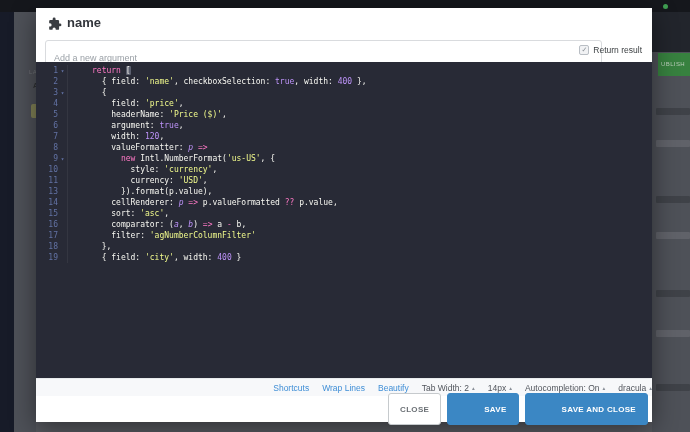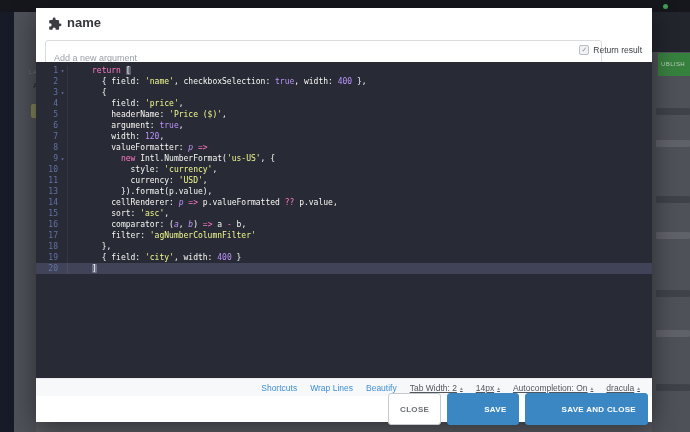--- a/index.html
+++ b/index.html
@@ -45,23 +45,23 @@
   .code-text { padding-left:4px;margin-left:20px; }
   .t-plain { color:#f8f8f2;text-align:center; }
   .t-kw { color:#ff79c6; }
   .t-op { color:#ff79c6; }
   .t-str { color:#f1fa8c; }
   .t-num { color:#bd93f9; }
   .t-param { color:#bd93f9; font-style:italic; }
   .t-bracket { color:#f8f8f2; background:rgba(224,230,255,.28); border-radius:1px; }
 
   
-  .ed-toolbar { position:absolute; left:0; top:370px; width:616px; height:18px; background:#f7f8fa; border-top:1px solid #e8eaed; display:flex; align-items:center; justify-content:flex-end; gap:13px; padding-right:12px; font-size:8.5px; }
+  .ed-toolbar { position:absolute; left:0; top:370px; width:616px; height:18px; background:#f7f8fa; border-top:1px solid #e8eaed; display:flex; align-items:center; justify-content:flex-end; gap:13px; font-size:8.5px; }
   .ed-link { color:#3f8ed6; cursor:pointer; }
-  .ed-dd { color:#51555c; display:flex; align-items:center; gap:3px; cursor:pointer;text-decoration:underline; }
+  .ed-dd { color:#51555c; display:flex; align-items:center; gap:3px; cursor:pointer; }
   .ed-dd .caret { font-size:5.5px; color:#8a8f98; }
 
   
   .modal-footer { position:absolute; left:0; top:388px; width:616px; height:26px; display:flex; align-items:center; justify-content:flex-end; gap:6px; padding-right:4px; }
   .btn { height:32px; border-radius:3px; font-size:8px; font-weight:700; letter-spacing:.3px; display:flex; align-items:center; padding:0 11px; cursor:pointer; font-family:"Liberation Sans",sans-serif; }
   .btn-close { background:#fff; border:1px solid #c6cacd; color:#6b7075; }
   .btn-blue { background:#3b87c4; border:1px solid #3b87c4; color:#ffffff;padding-left:36px; }
 </style>
 </head>
 <body>
@@ -114,21 +114,20 @@
       <div class="code-line"><span class="ln">9</span><span class="fold">▾</span><span class="gut-sep"></span><span class="code-text"><span class="t-plain">      </span><span class="t-kw">new</span><span class="t-plain"> Intl.NumberFormat(</span><span class="t-str">'us-US'</span><span class="t-plain">, {</span></span></div>
       <div class="code-line"><span class="ln">10</span><span class="fold"></span><span class="gut-sep"></span><span class="code-text"><span class="t-plain">        style: </span><span class="t-str">'currency'</span><span class="t-plain">,</span></span></div>
       <div class="code-line"><span class="ln">11</span><span class="fold"></span><span class="gut-sep"></span><span class="code-text"><span class="t-plain">        currency: </span><span class="t-str">'USD'</span><span class="t-plain">,</span></span></div>
       <div class="code-line"><span class="ln">13</span><span class="fold"></span><span class="gut-sep"></span><span class="code-text"><span class="t-plain">      }).format(p.value),</span></span></div>
       <div class="code-line"><span class="ln">14</span><span class="fold"></span><span class="gut-sep"></span><span class="code-text"><span class="t-plain">    cellRenderer: </span><span class="t-param">p</span><span class="t-plain"> </span><span class="t-op">=&gt;</span><span class="t-plain"> p.valueFormatted </span><span class="t-op">??</span><span class="t-plain"> p.value,</span></span></div>
       <div class="code-line"><span class="ln">15</span><span class="fold"></span><span class="gut-sep"></span><span class="code-text"><span class="t-plain">    sort: </span><span class="t-str">'asc'</span><span class="t-plain">,</span></span></div>
       <div class="code-line"><span class="ln">16</span><span class="fold"></span><span class="gut-sep"></span><span class="code-text"><span class="t-plain">    comparator: (</span><span class="t-param">a</span><span class="t-plain">, </span><span class="t-param">b</span><span class="t-plain">) </span><span class="t-op">=&gt;</span><span class="t-plain"> a </span><span class="t-op">-</span><span class="t-plain"> b,</span></span></div>
       <div class="code-line"><span class="ln">17</span><span class="fold"></span><span class="gut-sep"></span><span class="code-text"><span class="t-plain">    filter: </span><span class="t-str">'agNumberColumnFilter'</span></span></div>
       <div class="code-line"><span class="ln">18</span><span class="fold"></span><span class="gut-sep"></span><span class="code-text"><span class="t-plain">  },</span></span></div>
       <div class="code-line"><span class="ln">19</span><span class="fold"></span><span class="gut-sep"></span><span class="code-text"><span class="t-plain">  { field: </span><span class="t-str">'city'</span><span class="t-plain">, width: </span><span class="t-num">400</span><span class="t-plain"> }</span></span></div>
-      <div class="code-line active"><span class="ln">20</span><span class="fold"></span><span class="gut-sep"></span><span class="code-text"><span class="t-bracket">]</span></span></div>
     </div>
 
   <div class="ed-toolbar" id="ed-toolbar">
       <span class="ed-link">Shortcuts</span>
       <span class="ed-link">Wrap Lines</span>
       <span class="ed-link">Beautify</span>
       <span class="ed-dd">
         <span>Tab Width: 2</span>
         <span class="caret">▴</span>
       </span>

